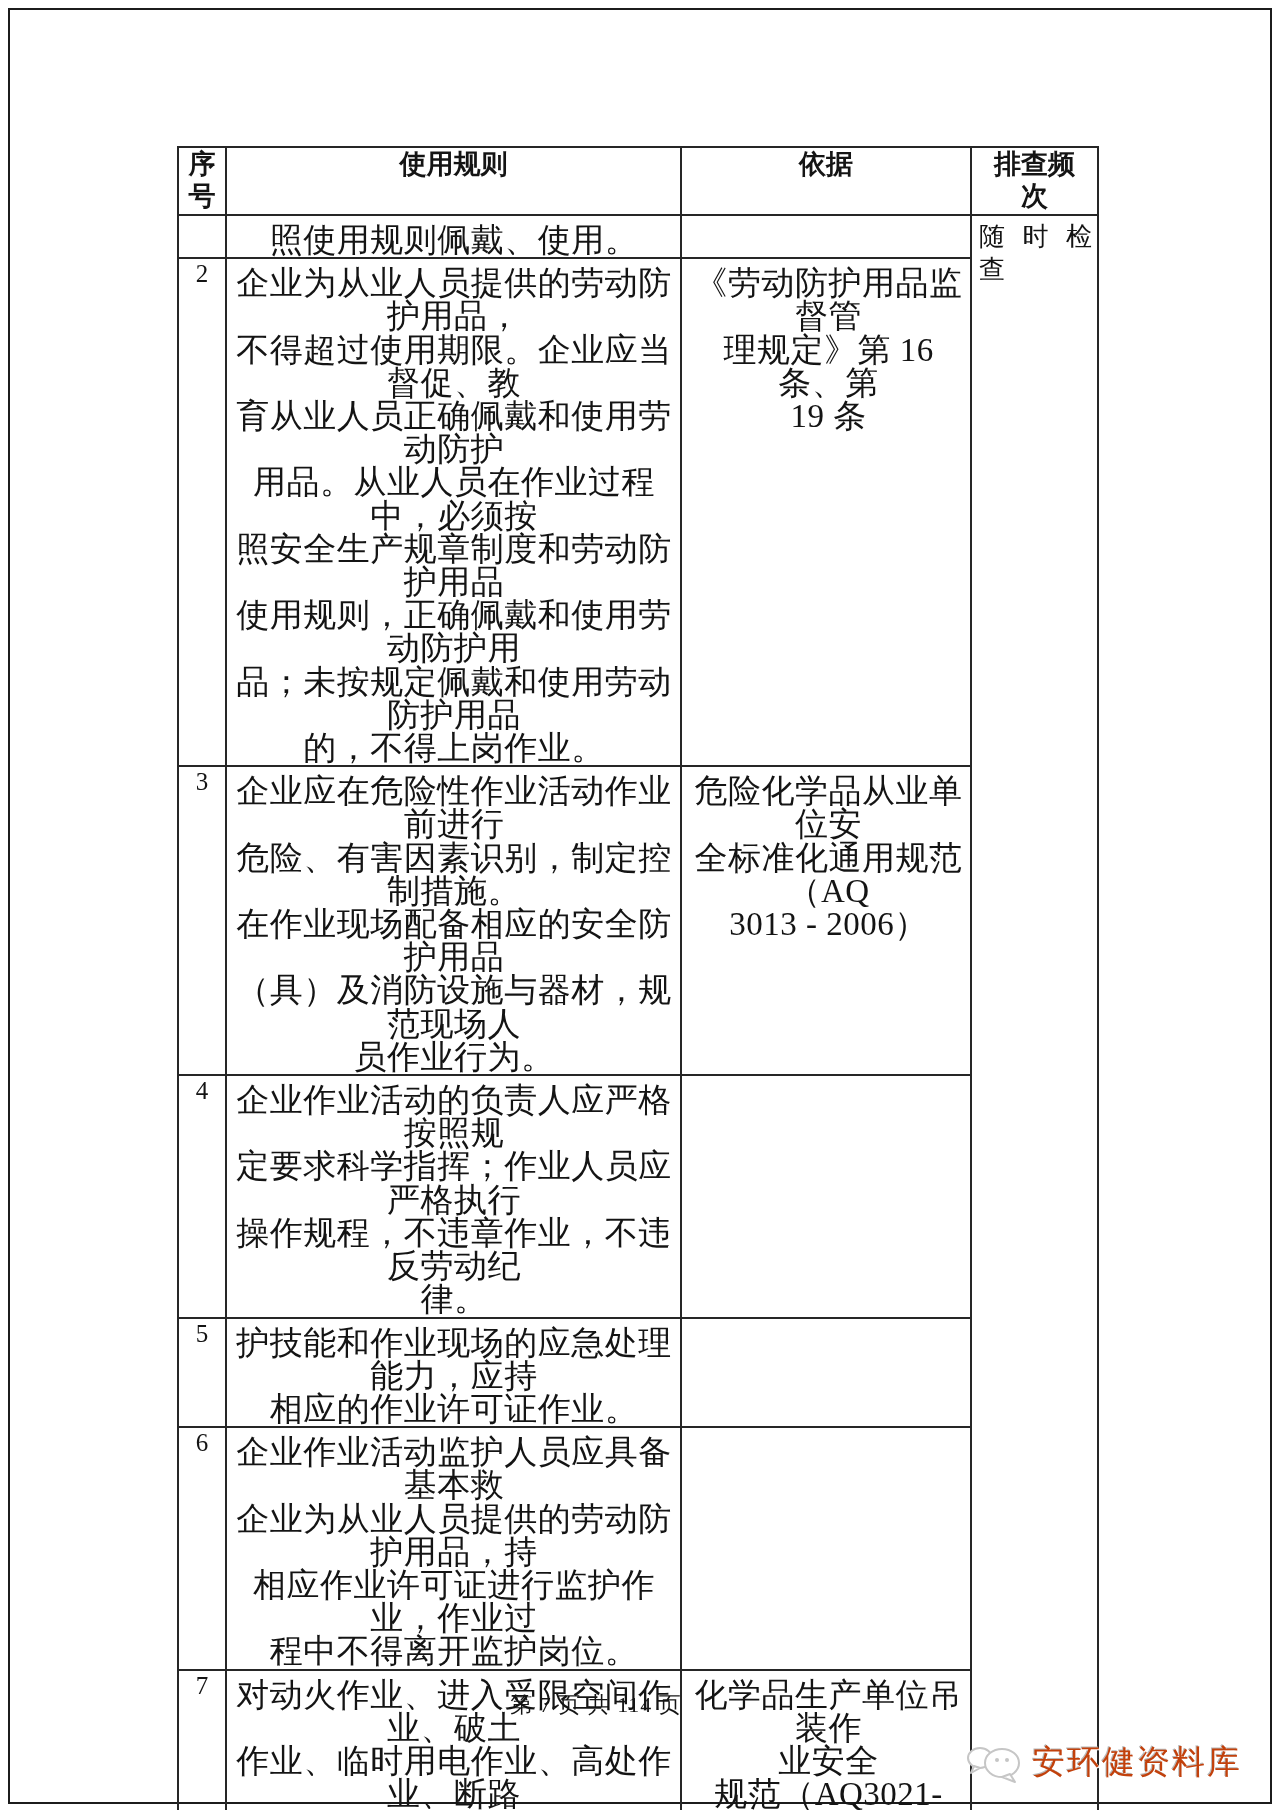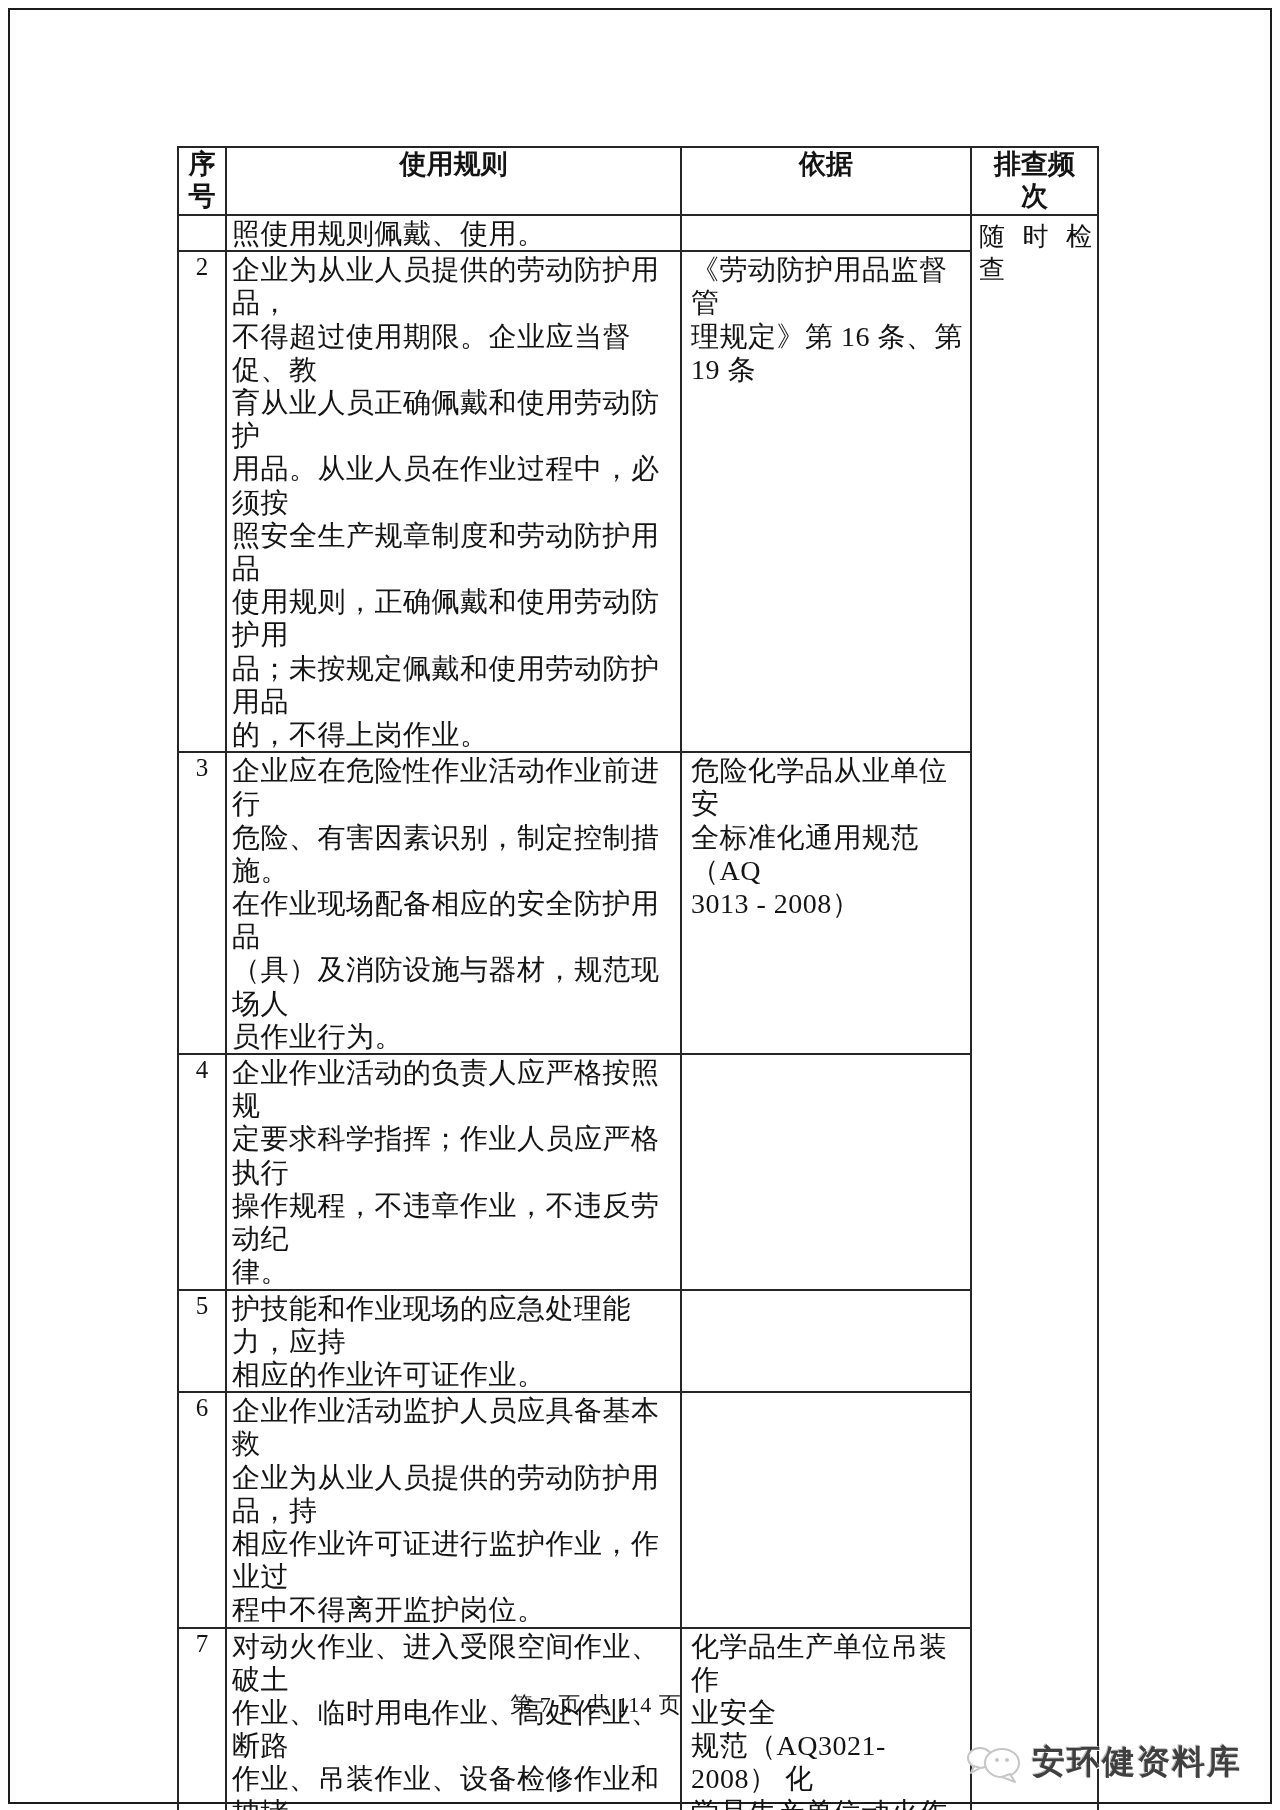--- a/index.html
+++ b/index.html
@@ -30,23 +30,24 @@
     font-size:27px;line-height:32px;font-weight:bold;
     text-align:center;vertical-align:middle;
     padding:0;
   }
   td.num{
     font-size:25px;line-height:30px;
     text-align:center;vertical-align:top;
     padding:0;
   }
   td.content, td.basis{
-    font-size:28px;line-height:33.2px;
-    padding:1px 4px 0 5px;
+    font-size:33px;line-height:33.2px;
+    padding:8px 4px 0 5px;
     letter-spacing:0.5px;
+    text-align:center;
   }
   td.basis{padding-left:9px;margin-top:8px;}
   td.freq{
     font-size:26px;line-height:33.2px;
     padding:4px 4px 0 7px;
     word-spacing:11px;
   }
   .pad2{padding-top:68px;}
   .pad3{padding-top:30px;}
   .pad4{padding-top:4px;}
@@ -54,22 +55,22 @@
   .pad6{padding-top:36px;}
   .pad7{padding-top:242px;}
   .footer{
     position:absolute;left:0;top:1690px;width:1110px;
     text-align:center;
     font-size:22px;letter-spacing:1px;margin-left:41px;
   }
   .watermark{
     position:absolute;right:38px;top:1740px;
     display:flex;align-items:center;gap:10px;
-    color:#404040;
-    font-size:33px;font-weight:bold;letter-spacing:2px;
+    color:#c2410c;
+    font-size:33px;font-weight:normal;letter-spacing:2px;
     text-shadow:1px 1px 0 #ffffff, -1px -1px 0 #b9b9b9;
     user-select:none;
   }
   .wm-icon{width:56px;height:42px;}
 </style>
 </head>
 <body>
 
 <div class="page">
   <div class="page-border"></div>
@@ -113,21 +114,21 @@
     </tr>
     <tr style="height:167px">
       <td class="num pad3">3</td>
       <td class="content">企业应在危险性作业活动作业前进行
 危险、有害因素识别，制定控制措施。
 在作业现场配备相应的安全防护用品
 （具）及消防设施与器材，规范现场人
 员作业行为。</td>
       <td class="basis">危险化学品从业单位安
 全标准化通用规范（AQ
-3013 - 2008）</td>
+3013 - 2006）</td>
     </tr>
     <tr style="height:135px">
       <td class="num pad4">4</td>
       <td class="content">企业作业活动的负责人应严格按照规
 定要求科学指挥；作业人员应严格执行
 操作规程，不违章作业，不违反劳动纪
 律。</td>
       <td class="basis"></td>
     </tr>
     <tr style="height:68px">

